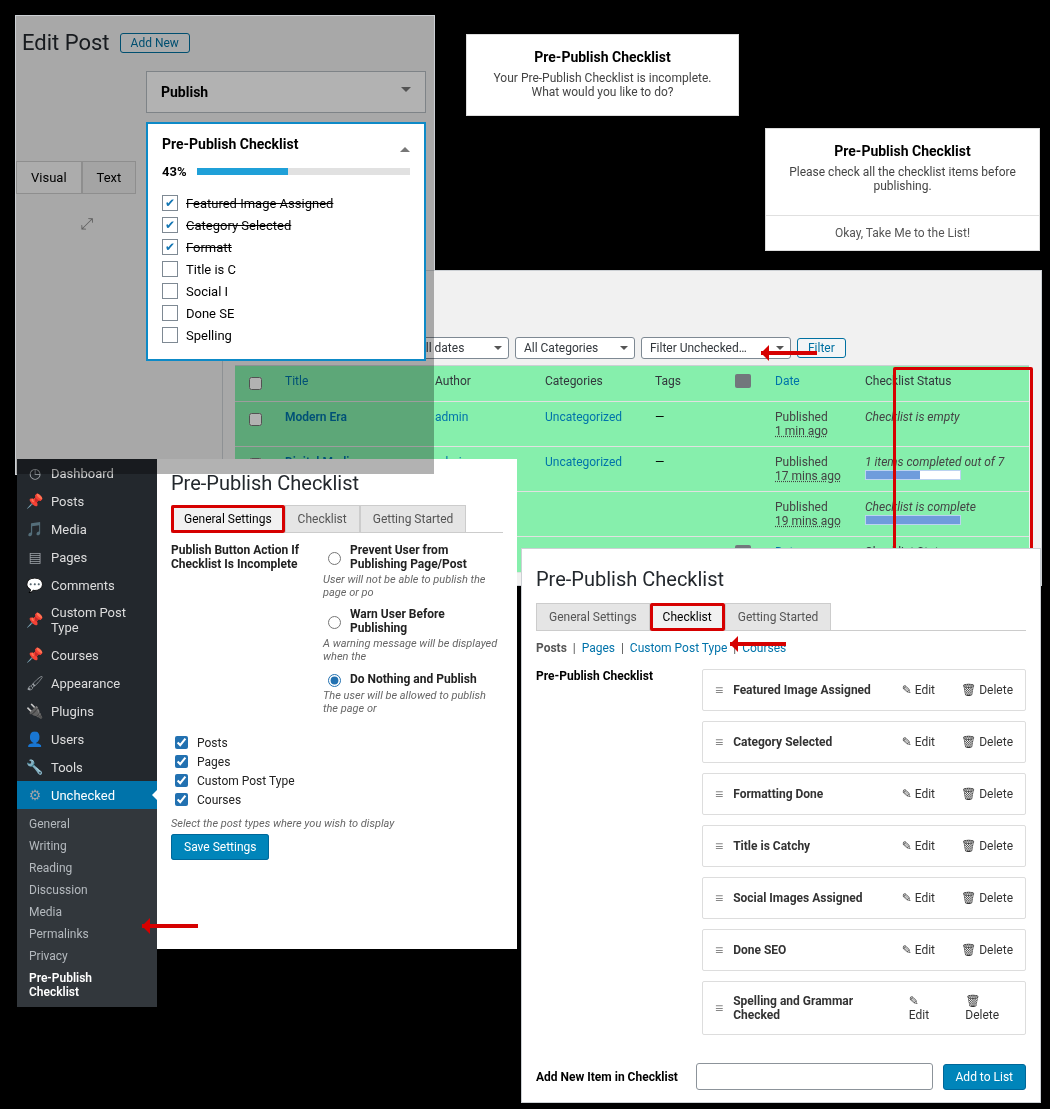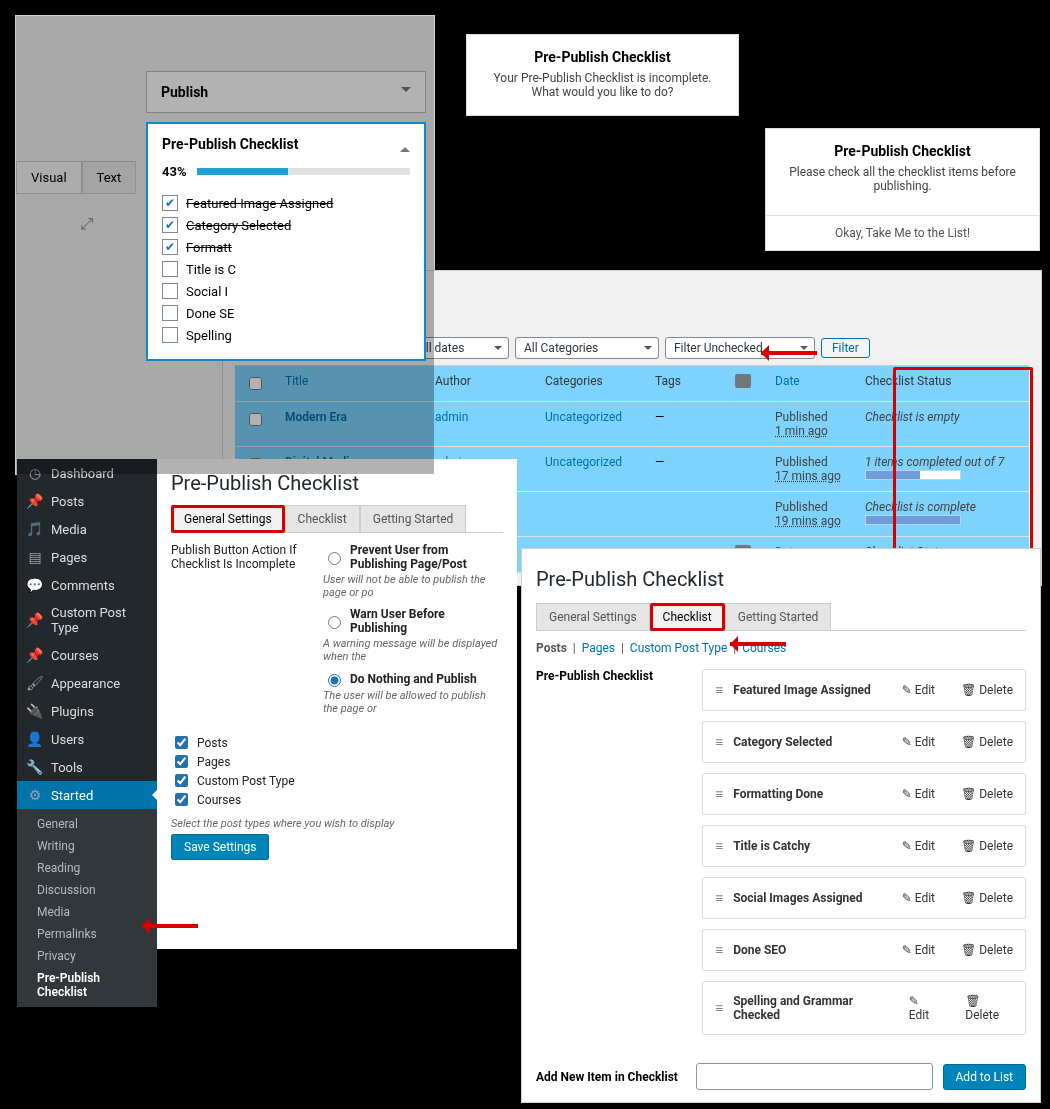--- a/index.html
+++ b/index.html
@@ -59,51 +59,51 @@
   #p3{position:absolute;left:765px;top:128px;width:275px;background:#fff;border:1px solid #ddd;}
   #p3 .ttl{text-align:center;font-weight:700;font-size:14px;padding:14px 10px 6px;}
   #p3 .msg{text-align:center;font-size:12px;color:#444;padding:0 14px 22px;}
   #p3 .btns{border-top:1px solid #e0e0e0;text-align:center;padding:10px;font-size:12px;color:#555;}
   
   #p4{position:absolute;left:222px;top:270px;width:820px;background:#f1f1f1;border:1px solid var(--wp-border);padding:12px;}
   #p4 .hdr{display:flex;align-items:center;gap:10px;}
   #p4 h1{font-size:21px;}
   #p4 .statusline{font-size:12px;color:#555;margin:8px 0;}
   #p4 .filters{display:flex;gap:6px;align-items:center;margin:6px 0;}
-  #p4 table{width:100%;border-collapse:collapse;background:#7dd3fc;font-size:12px;}
+  #p4 table{width:100%;border-collapse:collapse;background:#86efac;font-size:12px;}
   #p4 th,#p4 td{padding:8px 10px;border-bottom:1px solid #e1e1e1;text-align:left;vertical-align:top;}
   #p4 th{color:#32373c;font-weight:400;border-top:1px solid #ccd0d4;}
   #p4 td.title a{color:#0073aa;font-weight:600;}
   #p4 td.author a{color:#0073aa;}
   #p4 td.cat a{color:#0073aa;}
   #p4 td.date{color:#444;}
   #p4 td.date .t{text-decoration:underline dotted;}
   #p4 em{font-style:italic;color:#444;}
   #p4 .pb{width:96px;height:10px;border:1px solid #bcd3f0;background:#fff;display:inline-block;position:relative;}
   #p4 .pb::before{content:"";position:absolute;left:0;top:0;bottom:0;background:#6f9cdc;}
   #p4 .pb.p57::before{width:57%;}
   #p4 .pb.p100::before{width:100%;}
   #p4 .comment-icon{width:16px;height:14px;background:#72777c;display:inline-block;border-radius:2px;position:relative;}
   #p4 .comment-icon::after{content:"";position:absolute;left:4px;bottom:-4px;border:4px solid transparent;border-top-color:#72777c;}
   
   #p5{position:absolute;left:17px;top:459px;width:500px;height:490px;background:#fff;}
   #sidebar{width:140px;background:var(--wp-sidebar);color:#eee;font-size:13px;height:100%;}
   #sidebar .mi{padding:6px 10px;display:flex;align-items:center;gap:8px;color:#ddd;}
   #sidebar .mi.hl{background:var(--wp-sidebar-hl);color:#fff;position:relative;}
   #sidebar .mi.hl::after{content:"";position:absolute;right:-1px;top:50%;margin-top:-6px;border:6px solid transparent;border-right-color:#fff;}
-  #sidebar .sub{background:#32373c;padding:4px 8px;}
+  #sidebar .sub{background:#32373c;padding:4px 0;}
   #sidebar .sub .si{padding:4px 12px;color:#b4b9be;font-size:12px;}
   #sidebar .sub .si.act{color:#fff;font-weight:600;}
   #sidebar .ic{width:16px;height:16px;display:inline-flex;align-items:center;justify-content:center;color:#9ea3a8;font-size:14px;}
   #p5 .body{flex:1;padding:6px 14px;background:#fff;}
   #p5{display:flex;}
   #p5 h1{font-size:20px;font-weight:400;margin:6px 0 10px;}
   #p5 .settings{font-size:12px;}
   #p5 .row{display:flex;gap:12px;margin:10px 0;}
-  #p5 .label{width:140px;font-weight:400;font-size:12px;color:#222;}
+  #p5 .label{width:140px;font-weight:700;font-size:12px;color:#222;}
   #p5 .opts{flex:1;color:#222;}
   #p5 .opts em{color:#666;font-size:11px;display:block;margin:2px 0 8px;}
   #p5 .radio{display:flex;align-items:center;gap:6px;margin-bottom:2px;}
   #p5 .radio input{accent-color:#2271b1;}
   #p5 .chk2{display:flex;align-items:center;gap:6px;}
   #p5 .chk2 input{accent-color:#2271b1;}
   
   #p6{position:absolute;left:521px;top:548px;width:520px;background:#fff;border:1px solid var(--wp-border);padding:14px;height:555px;}
   #p6 h1{font-size:20px;margin:4px 0 12px;}
   #p6 .cpt{font-size:12px;margin:10px 0 14px;color:#555;}
@@ -119,20 +119,24 @@
   #p6 .addrow .left2{width:150px;font-weight:700;font-size:12px;}
   #p6 .addrow input{flex:1;border:1px solid #8c939a;border-radius:3px;padding:5px;}
   
   .chev-up{border:5px solid transparent;border-bottom-color:#777;display:inline-block;}
   .chev-down{border:5px solid transparent;border-top-color:#777;display:inline-block;}
 </style>
 </head>
 <body>
 
 <div id="p1">
+  <div class="hdr">
+    <h1>Edit Post</h1>
+    <span class="btn-wp">Add New</span>
+  </div>
   <div class="lefttabs">
     <div class="t active">Visual</div>
     <div class="t">Text</div>
   </div>
   <div class="expand">⤢</div>
   <div class="pub">
     <div class="handle">
         <span>Publish</span>
         <span class="chev-down"></span>
       </div>
@@ -198,21 +202,21 @@
   </div>
   <div class="statusline">
     <a><span>All</span> (<span>3</span>)</a> &nbsp;|&nbsp;
     <a><span>Published</span> (<span>3</span>)</a> &nbsp;|&nbsp;
     <a><span>Trash</span> (<span>1</span>)</a>
   </div>
   <div class="filters">
     <div class="sel" style="width:110px">Bulk Actions</div>
     <span class="btn-wp">Apply</span>
     <div class="sel" style="width:100px">All dates</div>
-    <div class="sel" style="width:144px">All Categories</div>
+    <div class="sel" style="width:120px">All Categories</div>
     <div class="sel" style="width:150px">Filter Unchecked…</div>
     <span class="btn-wp">Filter</span>
   </div>
   <table>
     <thead>
         <tr>
       <th style="width:22px"><input type="checkbox" style=""></th>
       <th style="width:150px"><a>Title</a></th>
       <th style="width:110px">Author</th>
       <th style="width:110px">Categories</th>
@@ -312,21 +316,21 @@
       <div class="mi">
         <span class="ic">👤</span>
         <span>Users</span>
       </div>
       <div class="mi">
         <span class="ic">🔧</span>
         <span>Tools</span>
       </div>
       <div class="mi hl">
         <span class="ic">⚙</span>
-        <span>Started</span>
+        <span>Unchecked</span>
       </div>
       <div class="sub">
         <div class="si">General</div>
         <div class="si">Writing</div>
         <div class="si">Reading</div>
         <div class="si">Discussion</div>
         <div class="si">Media</div>
         <div class="si">Permalinks</div>
         <div class="si">Privacy</div>
         <div class="si act">Pre-Publish Checklist</div>

